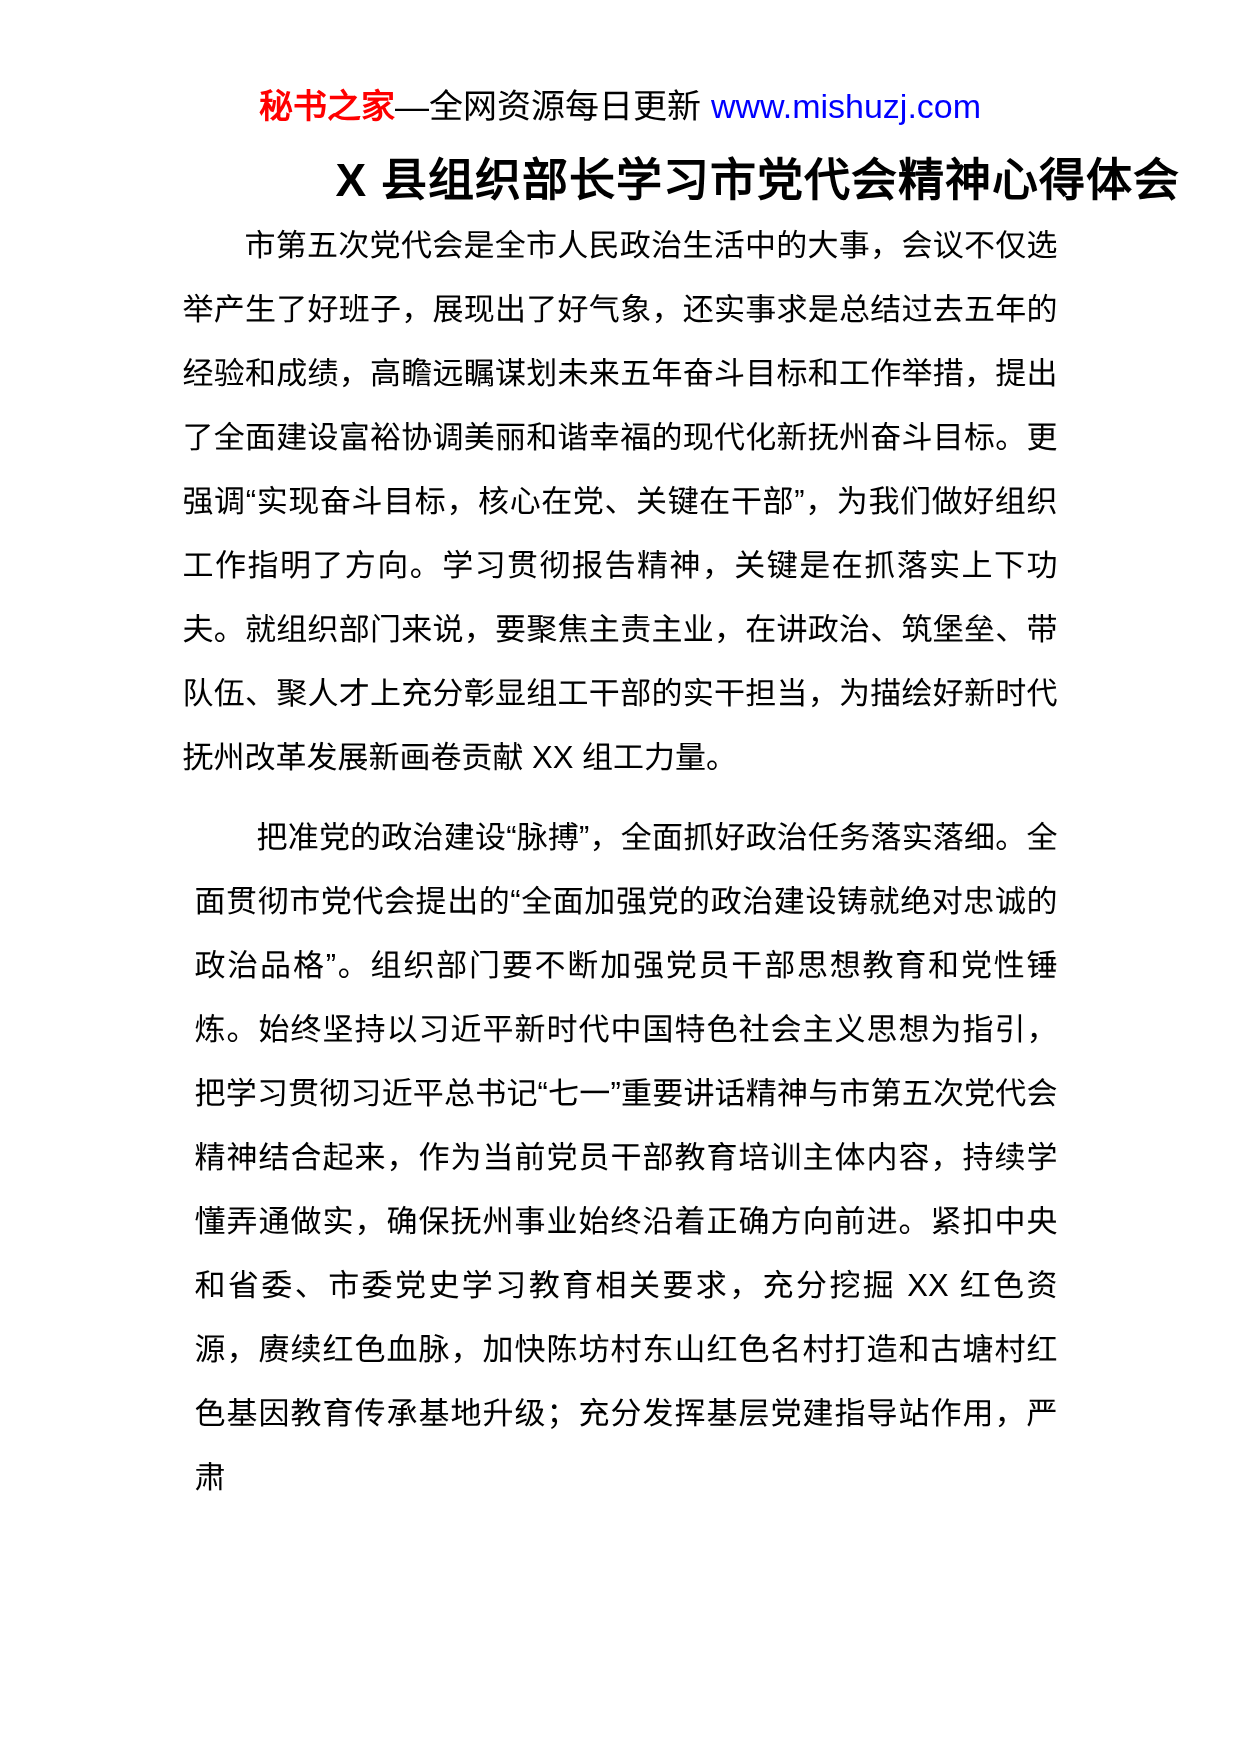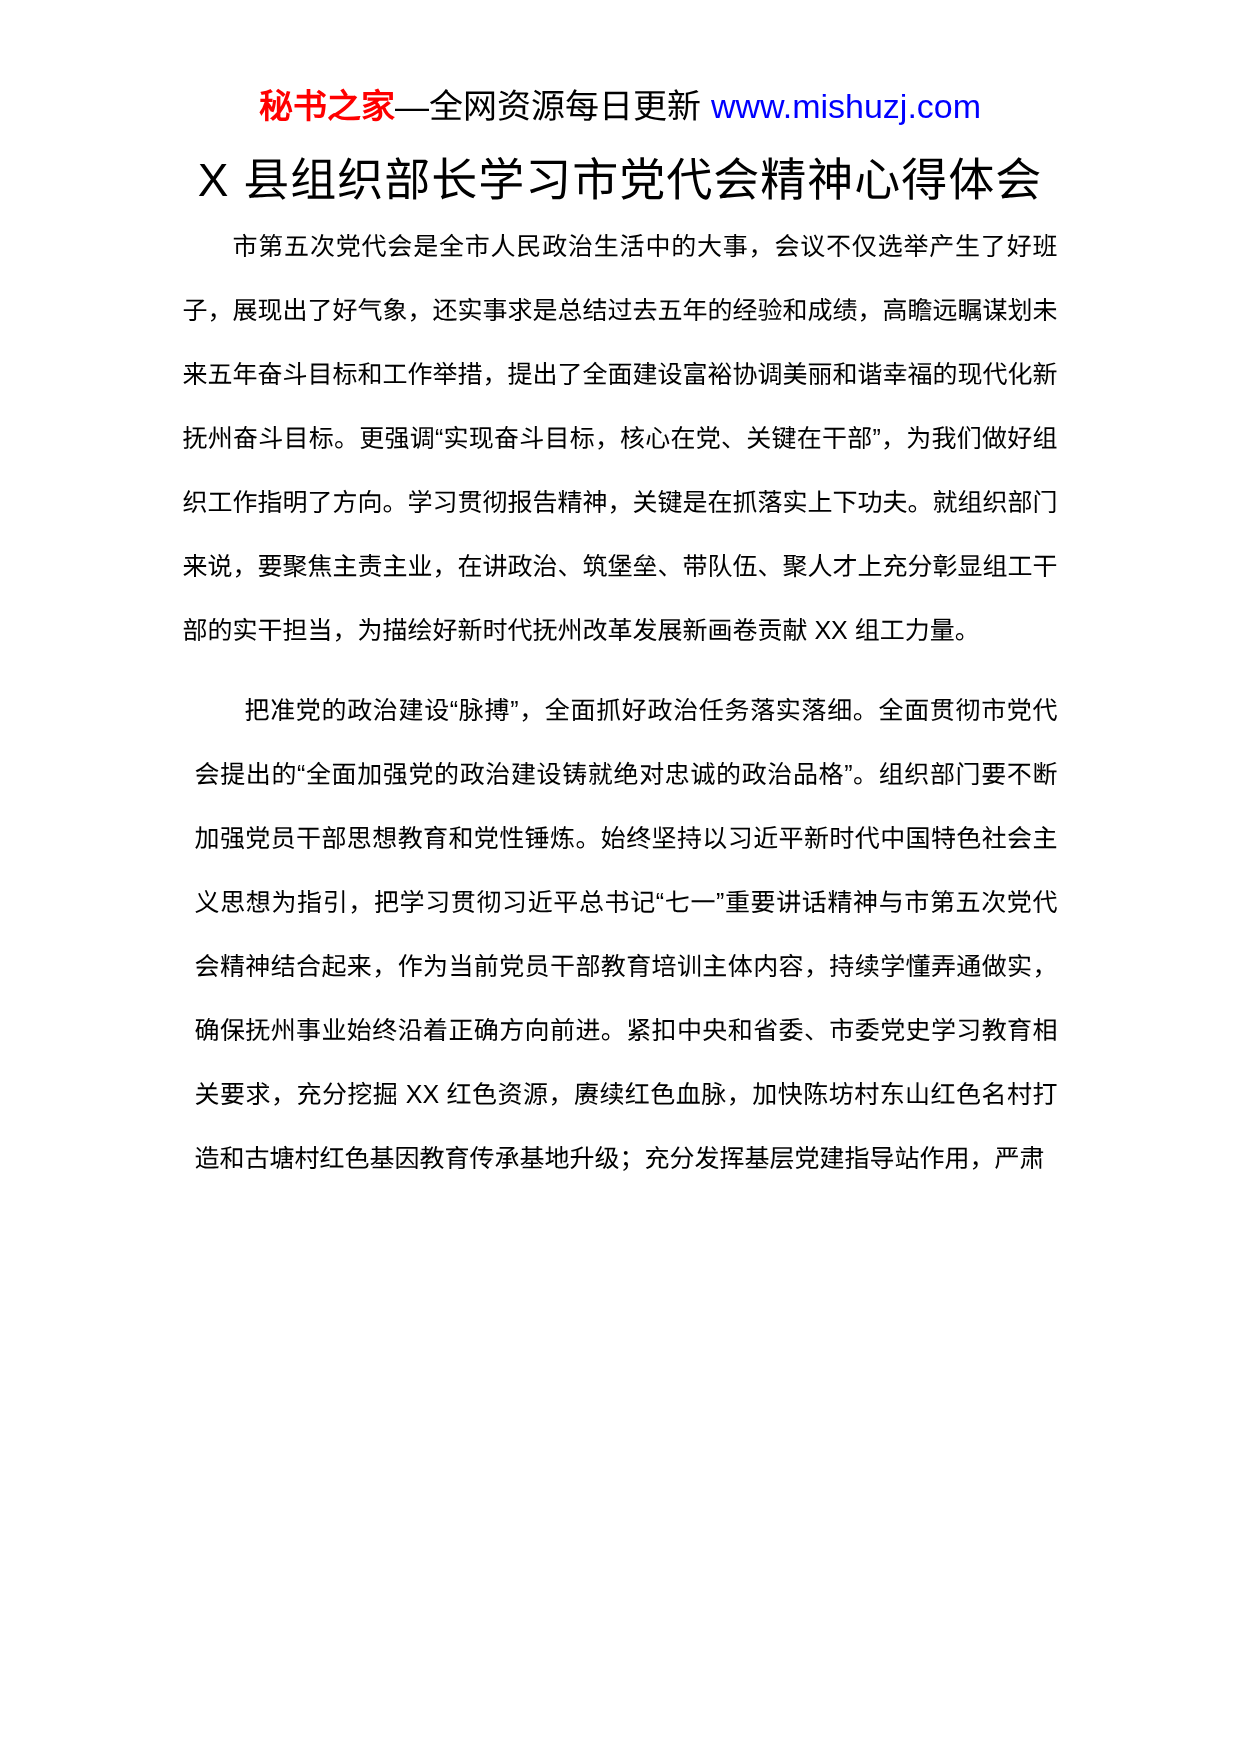--- a/index.html
+++ b/index.html
@@ -32,30 +32,30 @@
     color: #000000;
   }
   .site-url {
     color: #0000ff;
     margin-left: 10px;
     text-decoration: none;
     cursor: pointer;
   }
   .doc-title {
     margin: 28px 60px 0 60px;
-    text-align: center;
+    text-align: right;
     font-size: 46px;
     line-height: 52px;
-    font-weight: 400;
+    font-weight: 700;
     letter-spacing: 1px;
   }
   .content {
     margin: 8px auto 0 auto;
     width: 875px;
-    font-size: 25px;
+    font-size: 31px;
     line-height: 64px;
     text-align: justify;
     text-justify: inter-ideograph;
   }
   .content p {
     margin: 0;
     text-indent: 2em;
   }
   .content p + p {
     margin-top: 16px;

